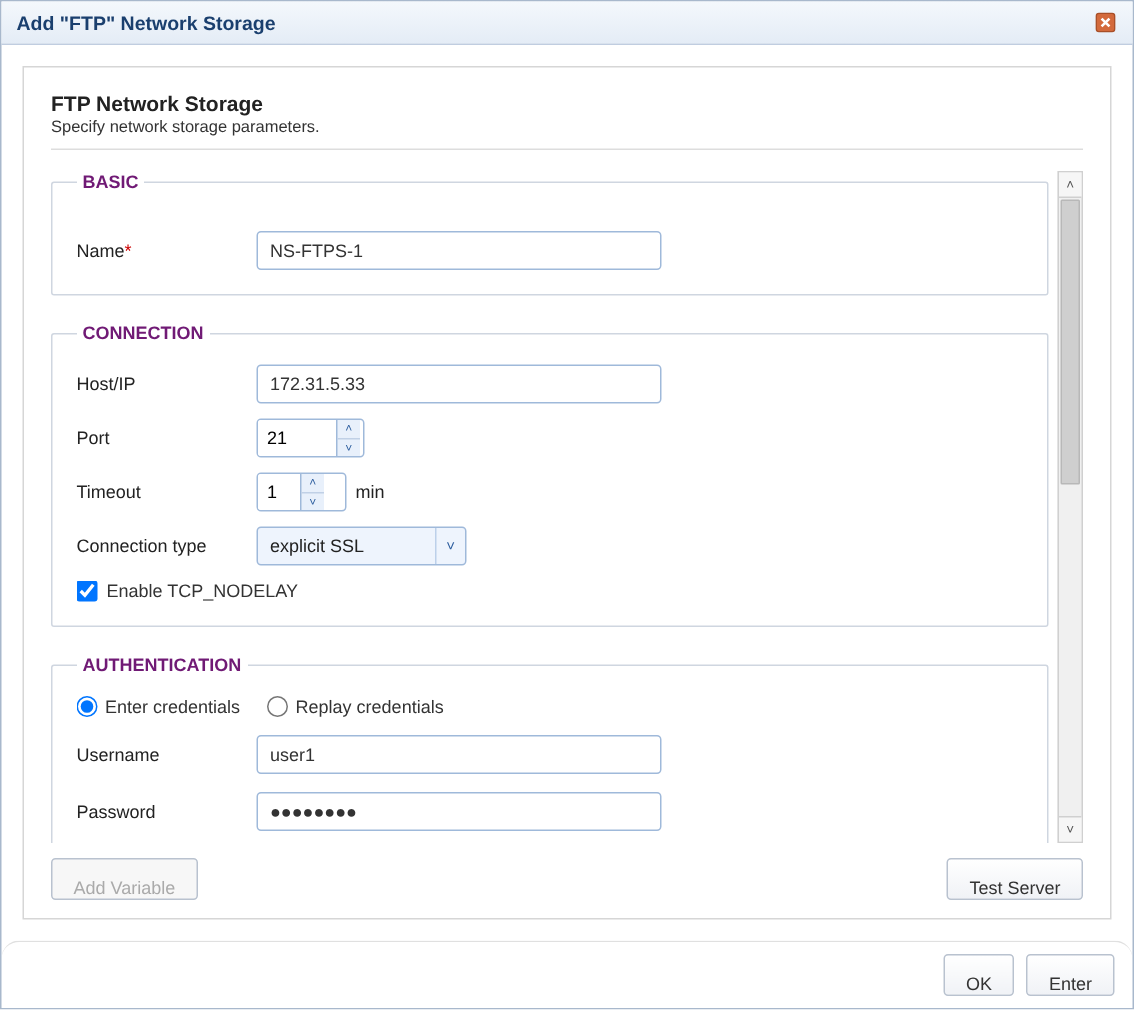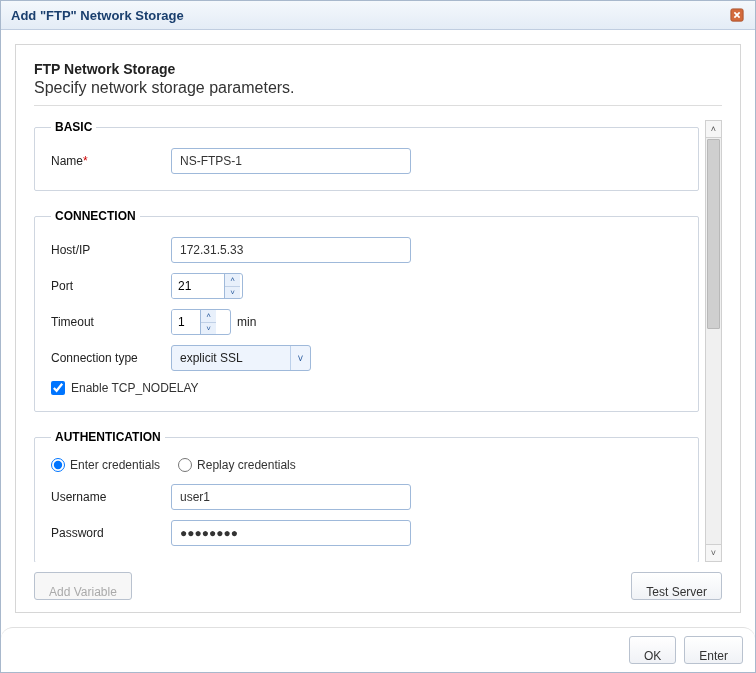--- a/index.html
+++ b/index.html
@@ -56,21 +56,21 @@
 }
 .section-header {
   margin-bottom: 2px;
 }
 .section-title {
   font-weight: bold;
   font-size: 14px;
   color: #222;
 }
 .section-subtitle {
-  font-size: 16px;
+  font-size: 11px;
   color: #333;
   margin-top: 2px;
 }
 .hr {
   border: none;
   border-top: 1px solid #ddd;
   margin: 6px 0 14px 0;
 }
 .scroll-wrap {
   flex: 1;
@@ -115,44 +115,44 @@
 fieldset.group {
   border: 1px solid #cfd6e0;
   border-radius: 2px;
   padding: 14px 16px 16px 16px;
   margin-bottom: 18px;
 }
 fieldset.group legend {
   padding: 0 4px;
   font-weight: bold;
   font-size: 12px;
-  color: #000000;
+  color: #701a75;
 }
 .row {
   display: flex;
   align-items: center;
   margin-bottom: 10px;
 }
-.row:last-child { margin-bottom: 0; }
+.row:last-child { margin-bottom: 0; margin-top: 12px; }
 .lbl {
   width: 120px;
   font-size: 12px;
   color: #222;
 }
 .req { color: #c00; }
 .txt {
   height: 26px;
   border: 1px solid #9fb9da;
   border-radius: 3px;
   padding: 2px 8px;
   font-size: 12px;
   color: #333;
   background: #fff;
 }
-.txt.wide { width: 240px; }
+.txt.wide { width: 270px; }
 .spinner {
   display: flex;
   align-items: stretch;
   height: 26px;
   border: 1px solid #9fb9da;
   border-radius: 3px;
   overflow: hidden;
   background: #fff;
 }
 .spinner input {

